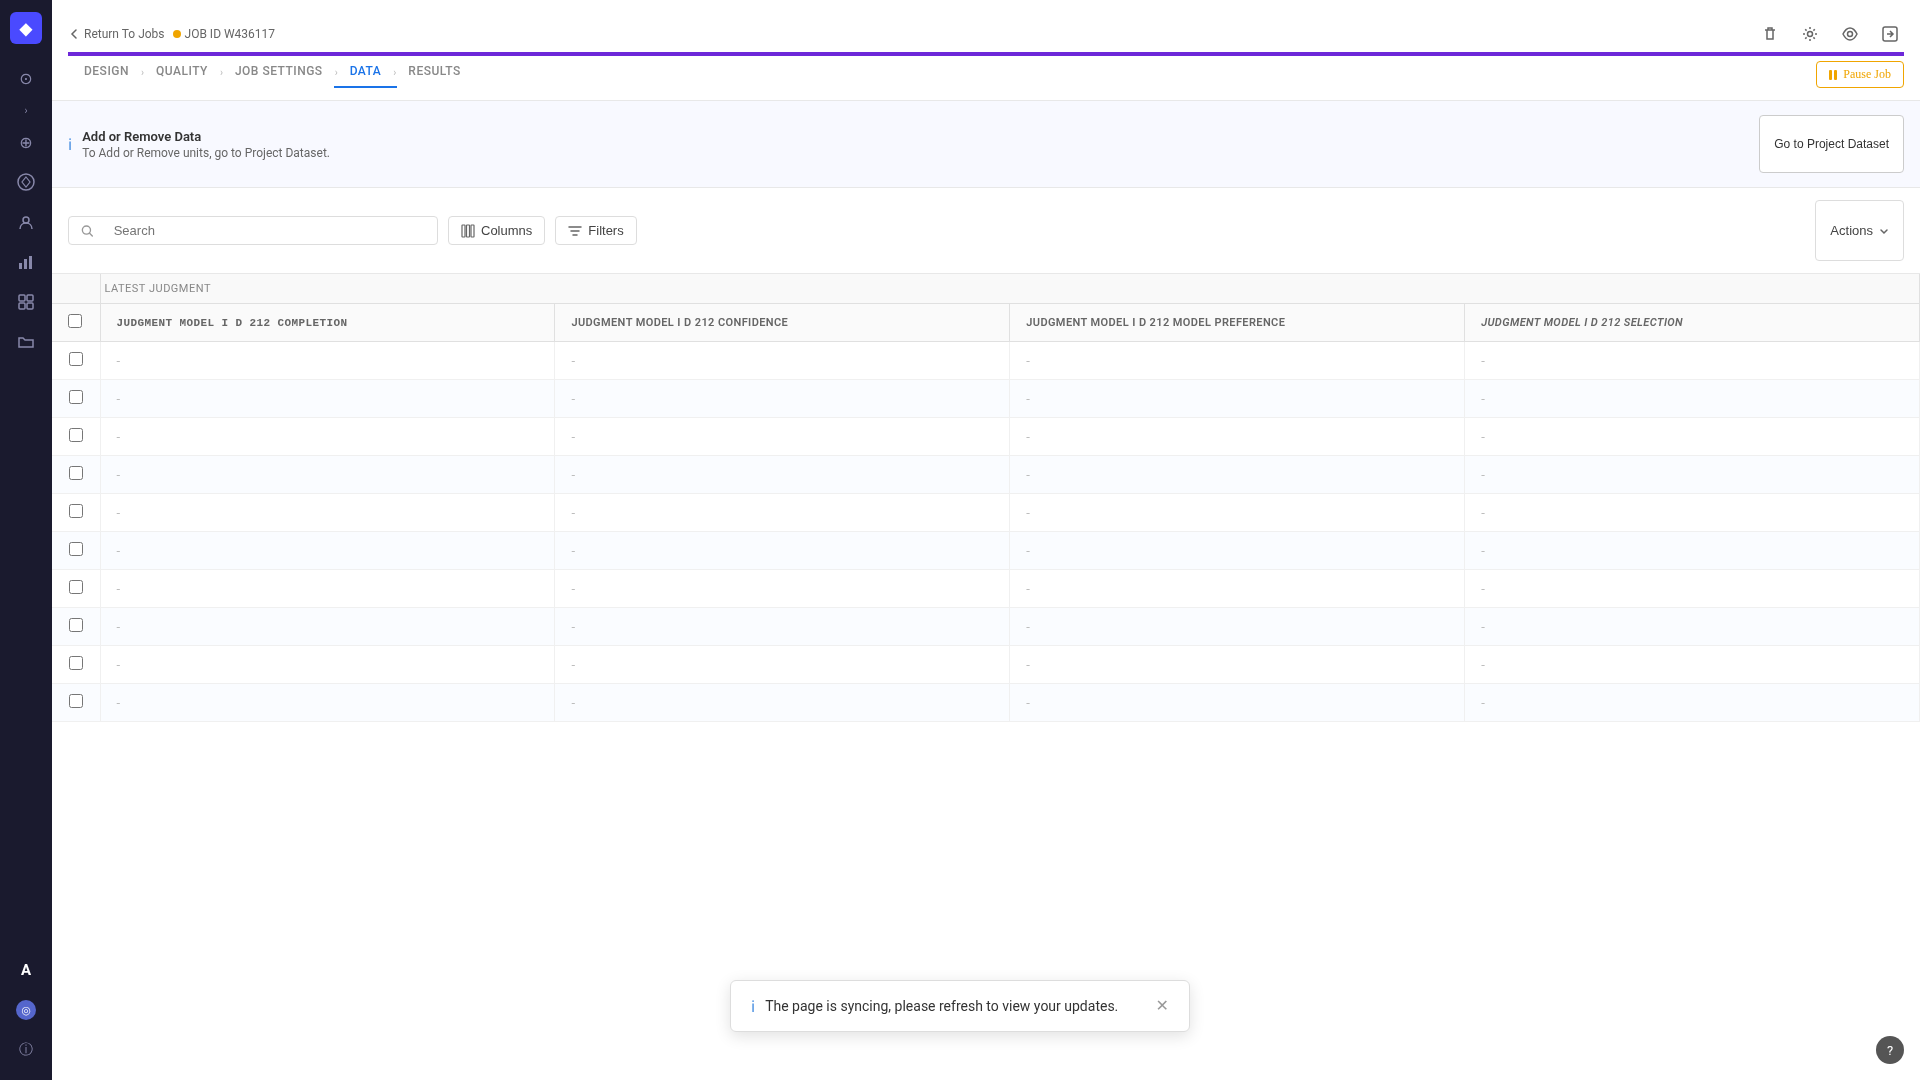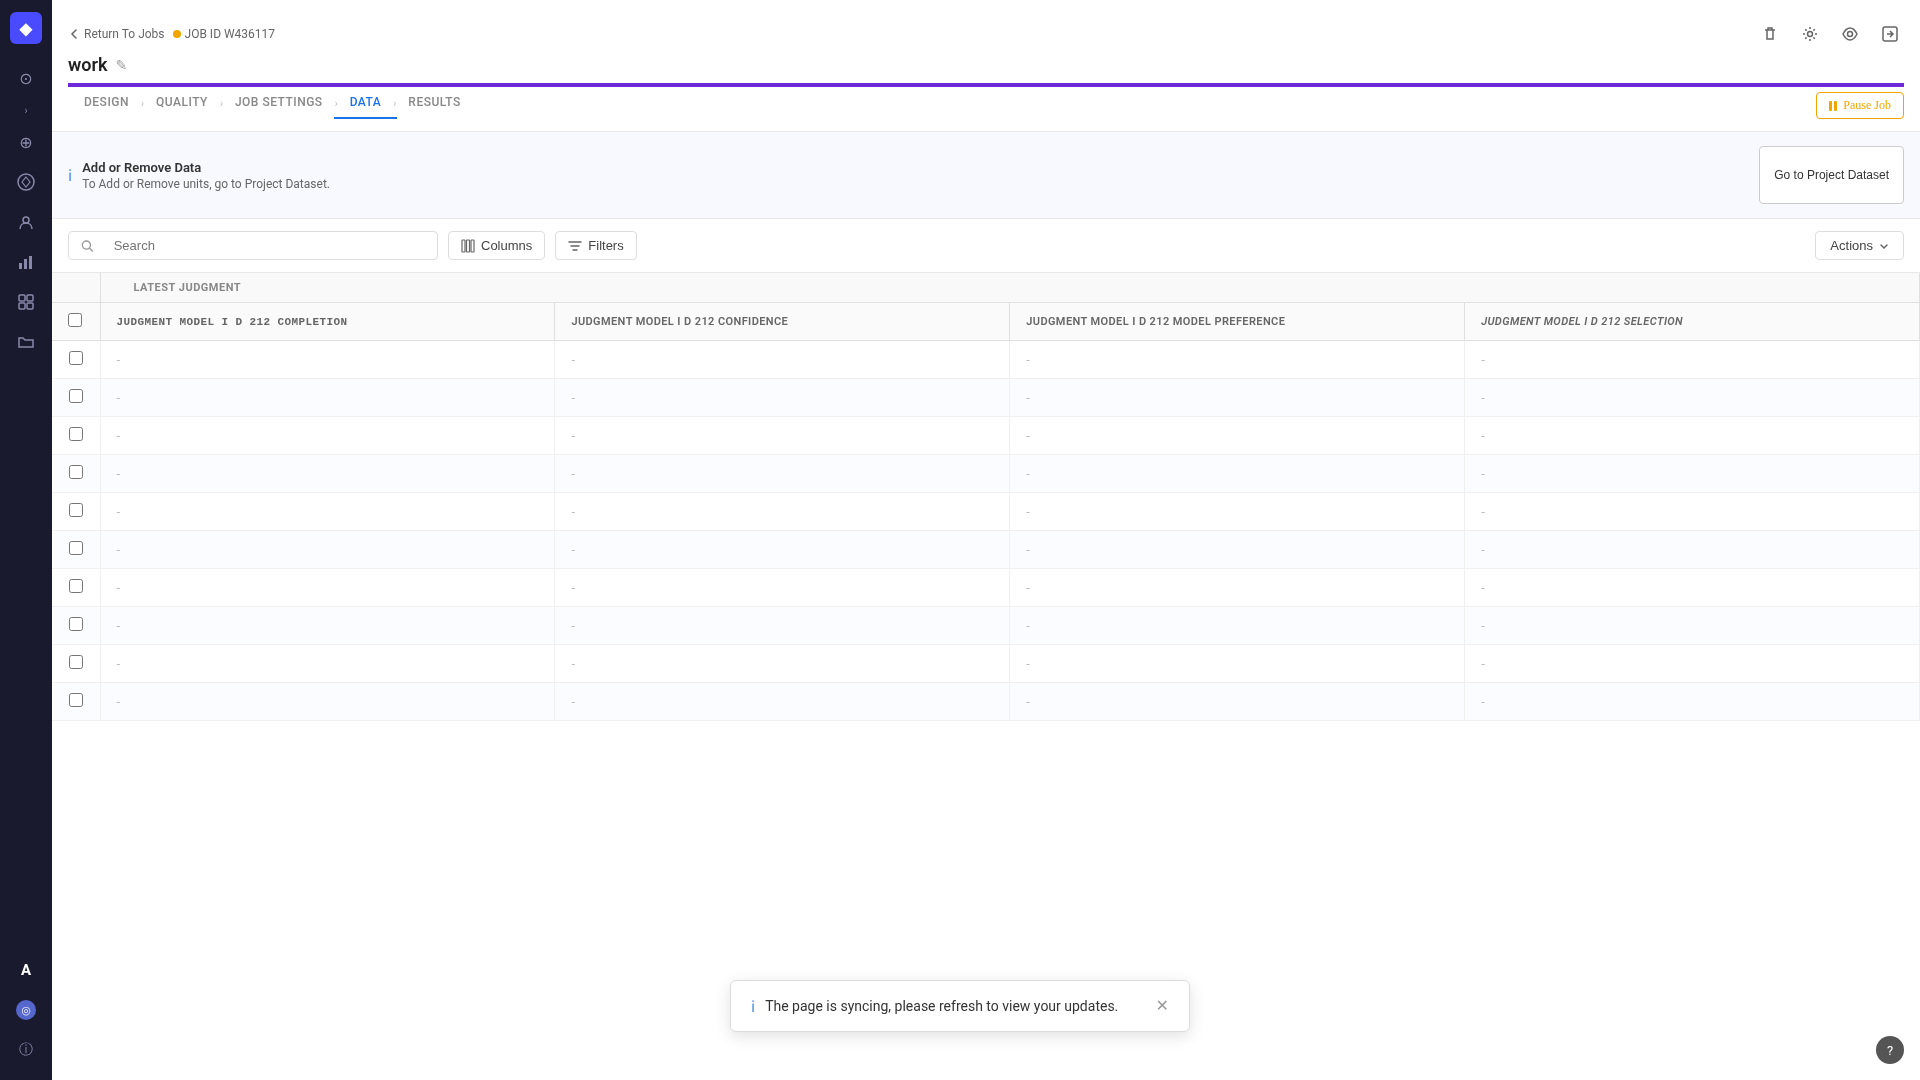--- a/index.html
+++ b/index.html
@@ -239,21 +239,21 @@
       border-radius: 4px;
       font-size: 13px;
       color: #444;
       cursor: pointer;
     }
     .toolbar-spacer { flex: 1; }
     .actions-btn {
       display: flex;
       align-items: center;
       gap: 6px;
-      padding: 6px 14px;
+      padding: 22px 14px;
       background: #fff;
       border: 1px solid #ddd;
       border-radius: 4px;
       font-size: 13px;
       color: #444;
       cursor: pointer;
     }
 
     
     .table-wrapper {
@@ -448,27 +448,20 @@
           </svg>
         </div>
         <div class="topbar-icon-btn">
           <svg width="16" height="16" viewBox="0 0 16 16" fill="none">
             <rect x="1" y="1" width="14" height="14" rx="2" stroke="#666" stroke-width="1.5"></rect>
             <path d="M5 8 L11 8 M8 5 L11 8 L8 11" stroke="#666" stroke-width="1.5" fill="none"></path>
           </svg>
         </div>
       </div>
     </div>
-    <div style="display:flex;align-items:center;">
-      <div class="page-title-row">
-        <span class="page-title">work</span>
-        <span class="edit-icon">✎</span>
-      </div>
-      <div style="flex:1;"></div>
-    </div>
     <div style="display:flex;align-items:flex-end;border-top:4px solid #6d28d9;">
       <div class="nav-tabs">
         <div class="nav-tab">DESIGN</div>
         <span class="nav-chevron">›</span>
         <div class="nav-tab">QUALITY</div>
         <span class="nav-chevron">›</span>
         <div class="nav-tab">JOB SETTINGS</div>
         <span class="nav-chevron">›</span>
         <div class="nav-tab active">DATA</div>
         <span class="nav-chevron">›</span>
@@ -523,21 +516,21 @@
         <path d="M2 4 L5 7 L8 4" stroke="#666" stroke-width="1.5" stroke-linecap="round"></path>
       </svg>
     </button>
   </div>
 
   <div class="table-wrapper">
     <table>
       <thead>
         <tr class="latest-judgment-row">
           <td class="latest-judgment-header col-check"></td>
-          <td class="latest-judgment-header" colspan="4" style="padding:8px 33px;font-size:11px;color:#888;font-weight:700;letter-spacing:0.5px;">LATEST JUDGMENT</td>
+          <td class="latest-judgment-header" colspan="4" style="padding:8px 4px;font-size:11px;color:#888;font-weight:400;letter-spacing:0.5px;">LATEST JUDGMENT</td>
         </tr>
         <tr class="header-row">
           <th class="col-check">
             <input type="checkbox" class="row-checkbox" style="">
           </th>
           <th class="col-main">JUDGMENT MODEL I D 212 COMPLETION</th>
           <th class="col-confidence">JUDGMENT MODEL I D 212 CONFIDENCE</th>
           <th class="col-pref">JUDGMENT MODEL I D 212 MODEL PREFERENCE</th>
           <th class="col-selection">JUDGMENT MODEL I D 212 SELECTION</th>
         </tr>

